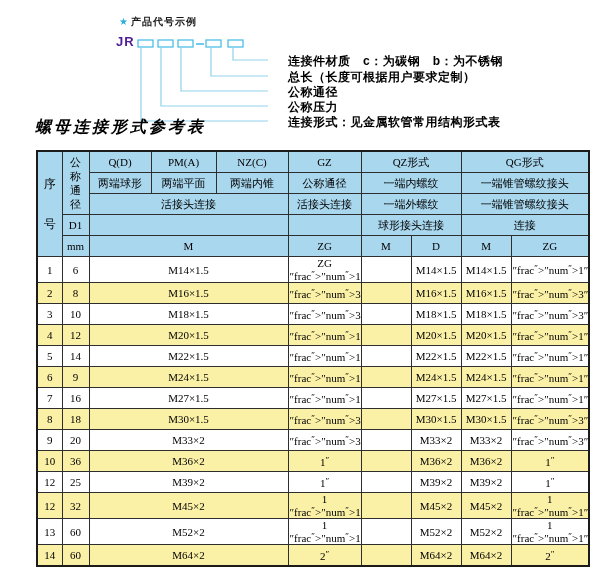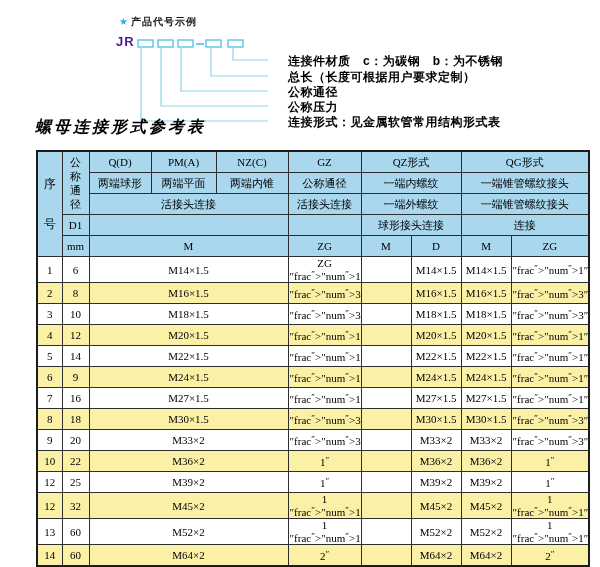--- a/index.html
+++ b/index.html
@@ -245,21 +245,21 @@
           <td>20</td>
           <td colspan="3">M33×2</td>
           <td><span class="&lt;span">″</span>frac<span class="inch">″</span>&gt;<span class="&lt;span">″</span>num<span class="inch">″</span>&gt;3<span class="&lt;span">″</span>den&gt;4</td>
           <td></td>
           <td>M33×2</td>
           <td>M33×2</td>
           <td><span class="&lt;span">″</span>frac<span class="inch">″</span>&gt;<span class="&lt;span">″</span>num<span class="inch">″</span>&gt;3<span class="&lt;span">″</span>den&gt;4</td>
         </tr>
         <tr class="alt">
           <td>10</td>
-          <td>22</td>
+          <td>36</td>
           <td colspan="3">M36×2</td>
           <td>1<span class="inch">″</span></td>
           <td></td>
           <td>M36×2</td>
           <td>M36×2</td>
           <td>1<span class="inch">″</span></td>
         </tr>
         <tr>
           <td>12</td>
           <td>25</td>

